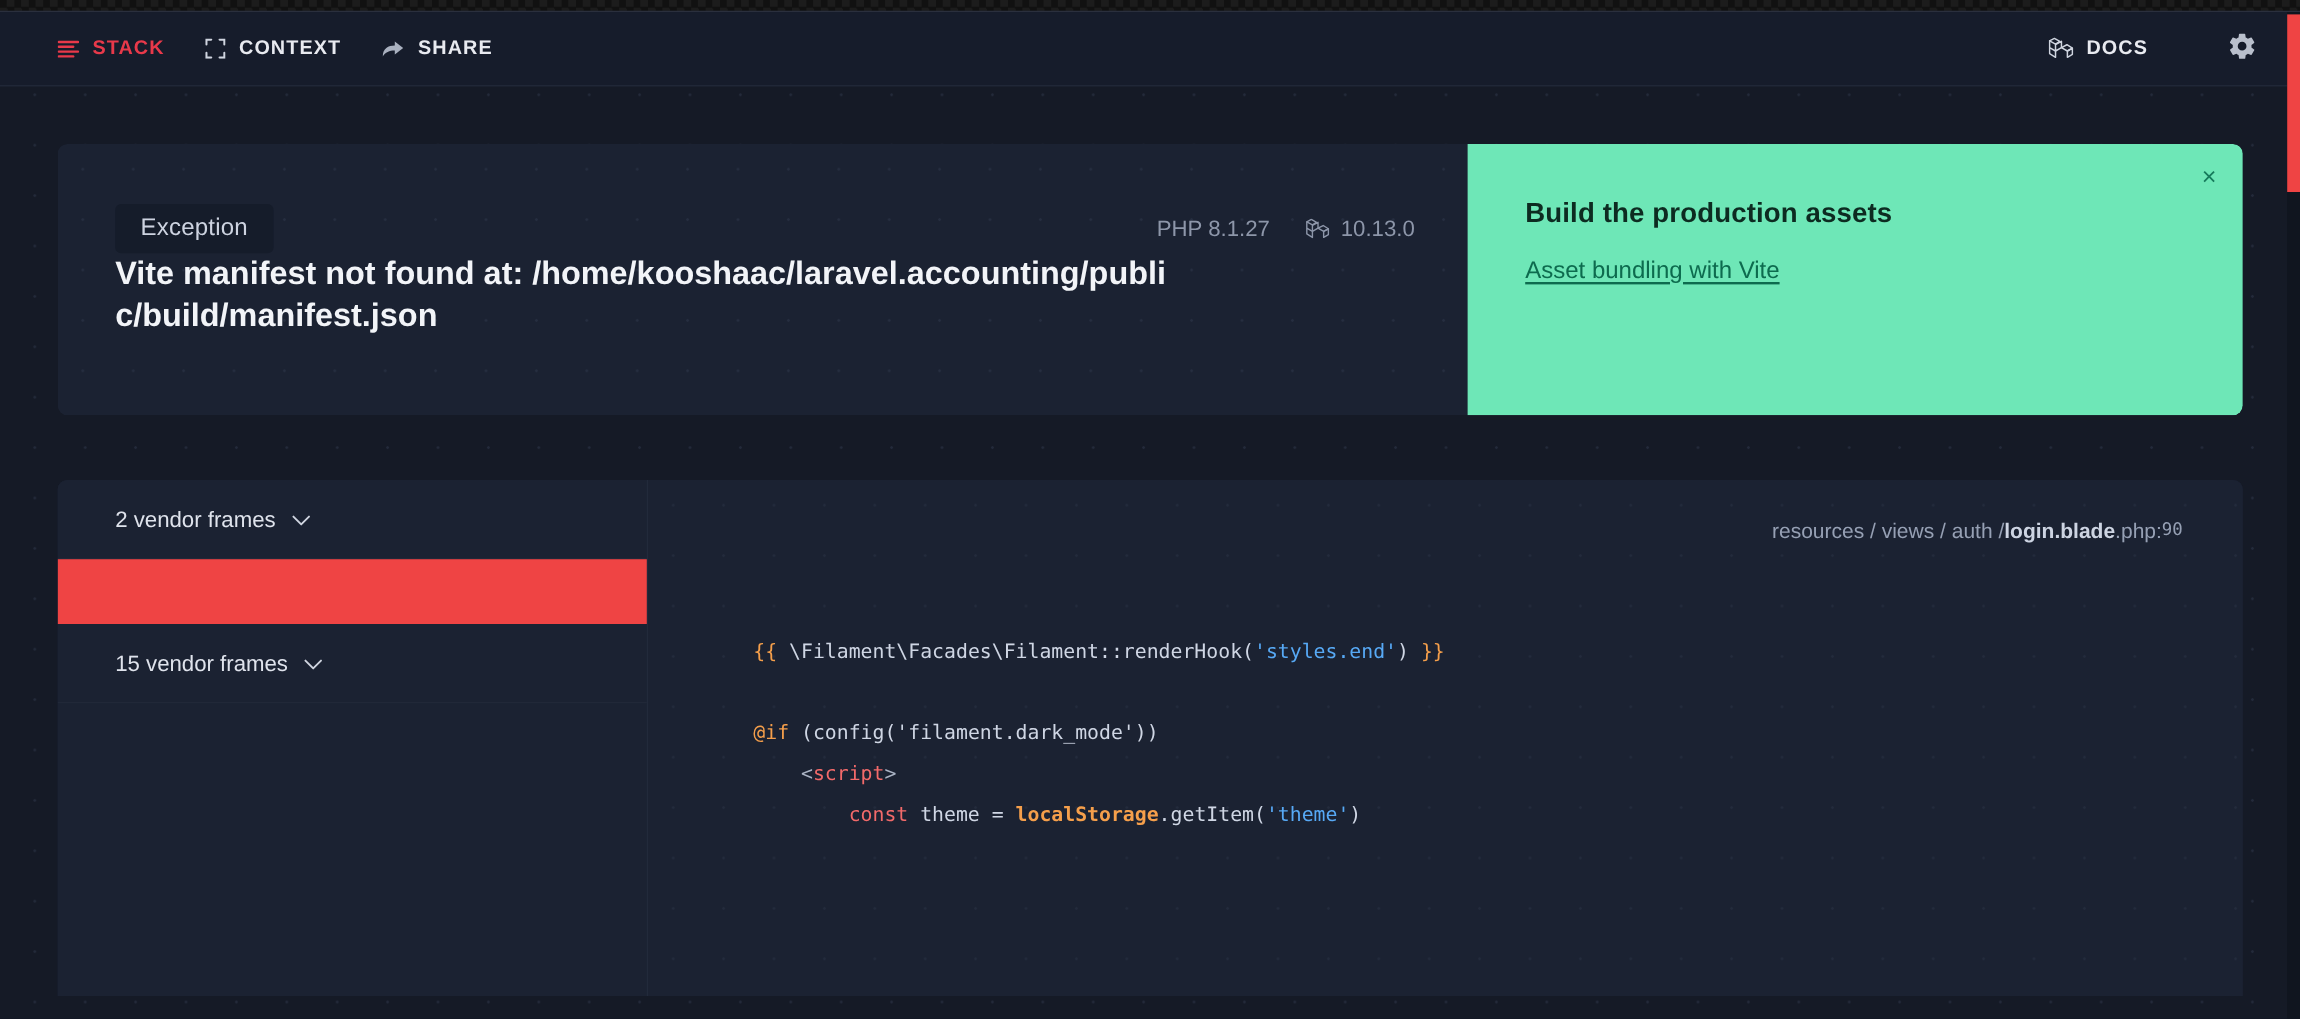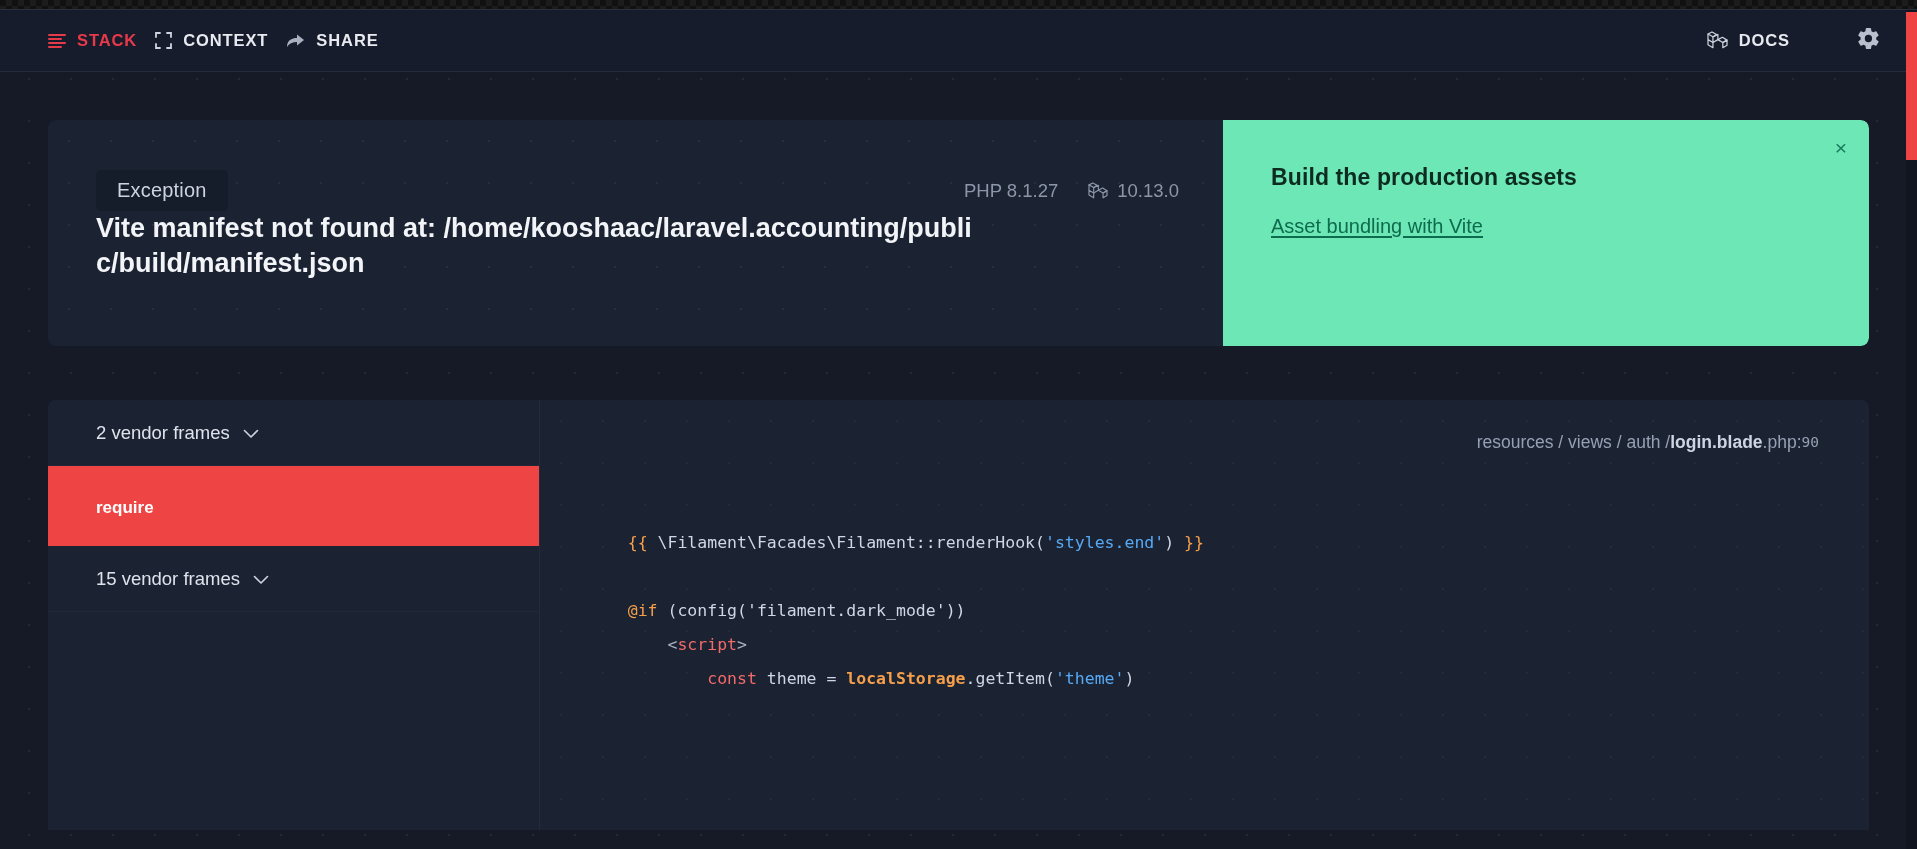--- a/index.html
+++ b/index.html
@@ -41,21 +41,21 @@
   
   .navbar {
     position: relative;
     height: 62px;
     background: #161c2b;
     border-bottom: 1px solid #242b3b;
     display: flex;
     align-items: center;
     padding: 0 36px 0 48px;
   }
-  .nav-left { display: flex; align-items: center; gap: 18px; }
+  .nav-left { display: flex; align-items: center; gap: 34px; }
   .nav-right { margin-left: auto; display: flex; align-items: center; gap: 66px; }
 
   .nav-item {
     display: flex;
     align-items: center;
     gap: 11px;
     font-size: 16.5px;
     font-weight: 700;
     letter-spacing: 0.055em;
     color: #e8eaf0;
@@ -457,21 +457,20 @@
         <div class="frame frame-vendor">
           <span>2 vendor frames</span>
           <span>
             <svg width="16" height="10" viewBox="0 0 16 10">
               <polyline points="1.5,1.5 8,8 14.5,1.5" fill="none" stroke="#cfd4df" stroke-width="1.6" stroke-linecap="round" stroke-linejoin="round"></polyline>
             </svg>
           </span>
         </div>
 
         <div class="frame selected">
-          <div class="frame-method">require</div>
         </div>
 
         <div class="frame frame-vendor">
           <span>15 vendor frames</span>
           <span>
             <svg width="16" height="10" viewBox="0 0 16 10">
               <polyline points="1.5,1.5 8,8 14.5,1.5" fill="none" stroke="#cfd4df" stroke-width="1.6" stroke-linecap="round" stroke-linejoin="round"></polyline>
             </svg>
           </span>
         </div>

